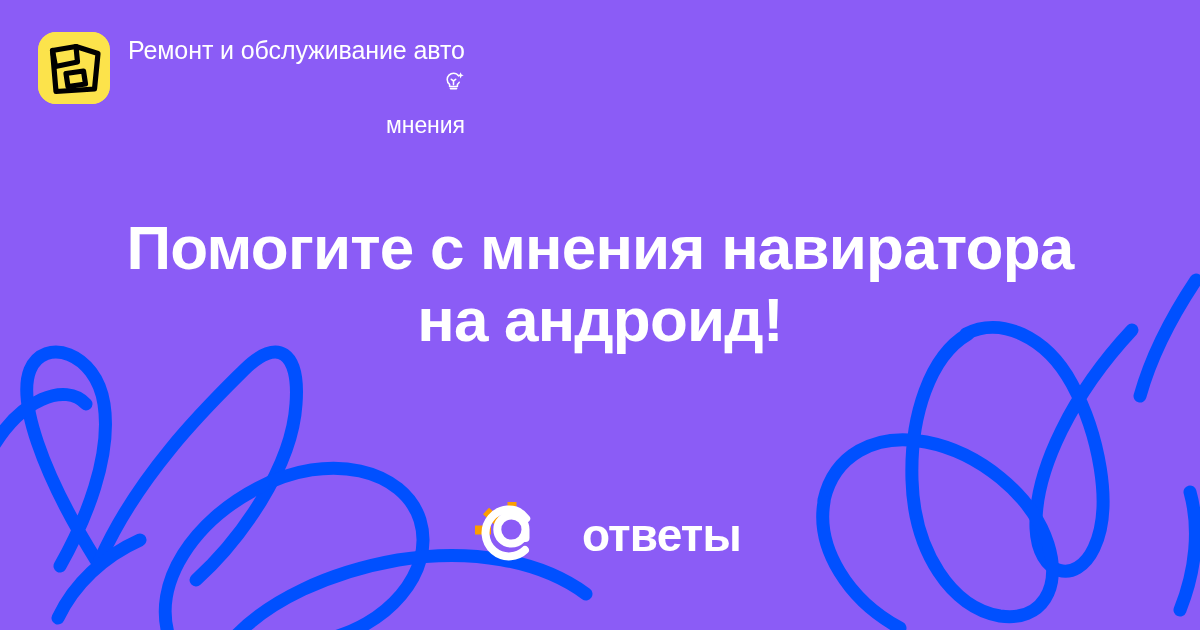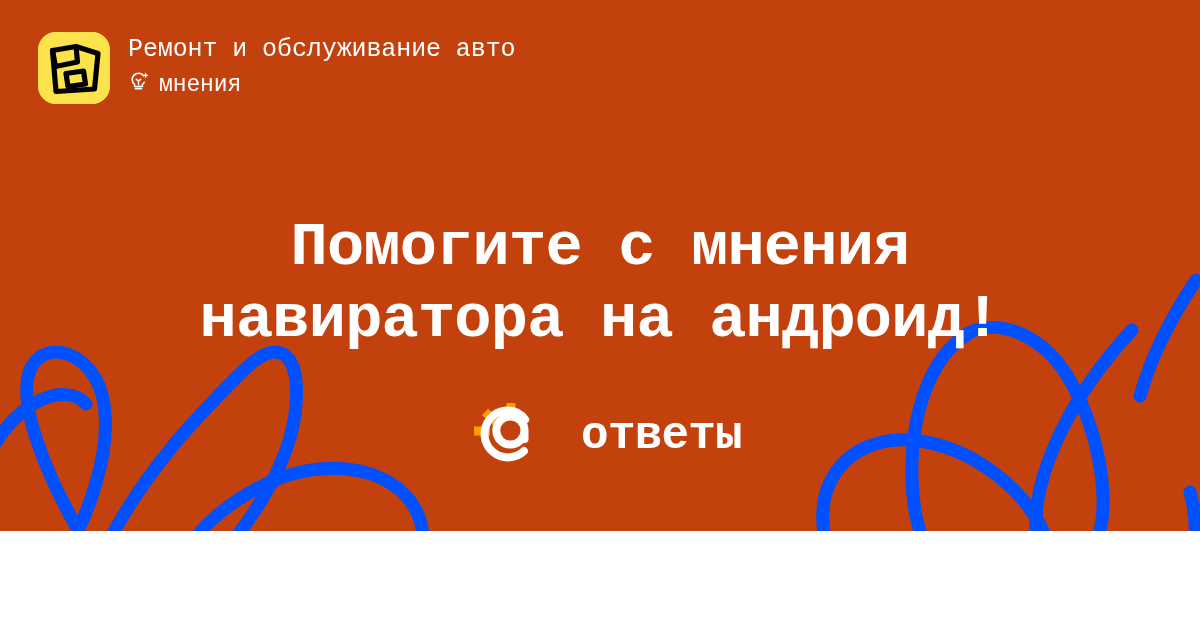--- a/index.html
+++ b/index.html
@@ -5,24 +5,24 @@
   html, body {
     margin: 0;
     padding: 0;
     background: #ffffff;
   }
   * { box-sizing: border-box; }
 
   .card {
     position: relative;
     width: 1200px;
-    height: 531px;
-    background: #c2410c;
+    height: 630px;
+    background: #8b5cf6;
     overflow: hidden;
-    font-family: Liberation Mono, monospace;
+    font-family: Liberation Sans, sans-serif;
     -webkit-font-smoothing: antialiased;
   }
 
   
   .doodles {
     position: absolute;
     left: 0; top: 0;
     width: 1200px;
     height: 630px;
     pointer-events: none;
@@ -56,22 +56,23 @@
   .club-name {
     color: #ffffff;
     font-size: 25px;
     line-height: 32px;
     font-weight: 400;
     letter-spacing: -0.1px;
     white-space: nowrap;
   }
   .club-sub {
     display: flex;
-    align-items: flex-start;
-    gap: 9px;
+    align-items: flex-end;
+    gap: 18px;
+    flex-direction: column;
   }
   .bulb-icon {
     width: 22px;
     height: 22px;
     flex: 0 0 auto;
     display: block;
   }
   .club-sub-label {
     color: #ffffff;
     font-size: 23px;

